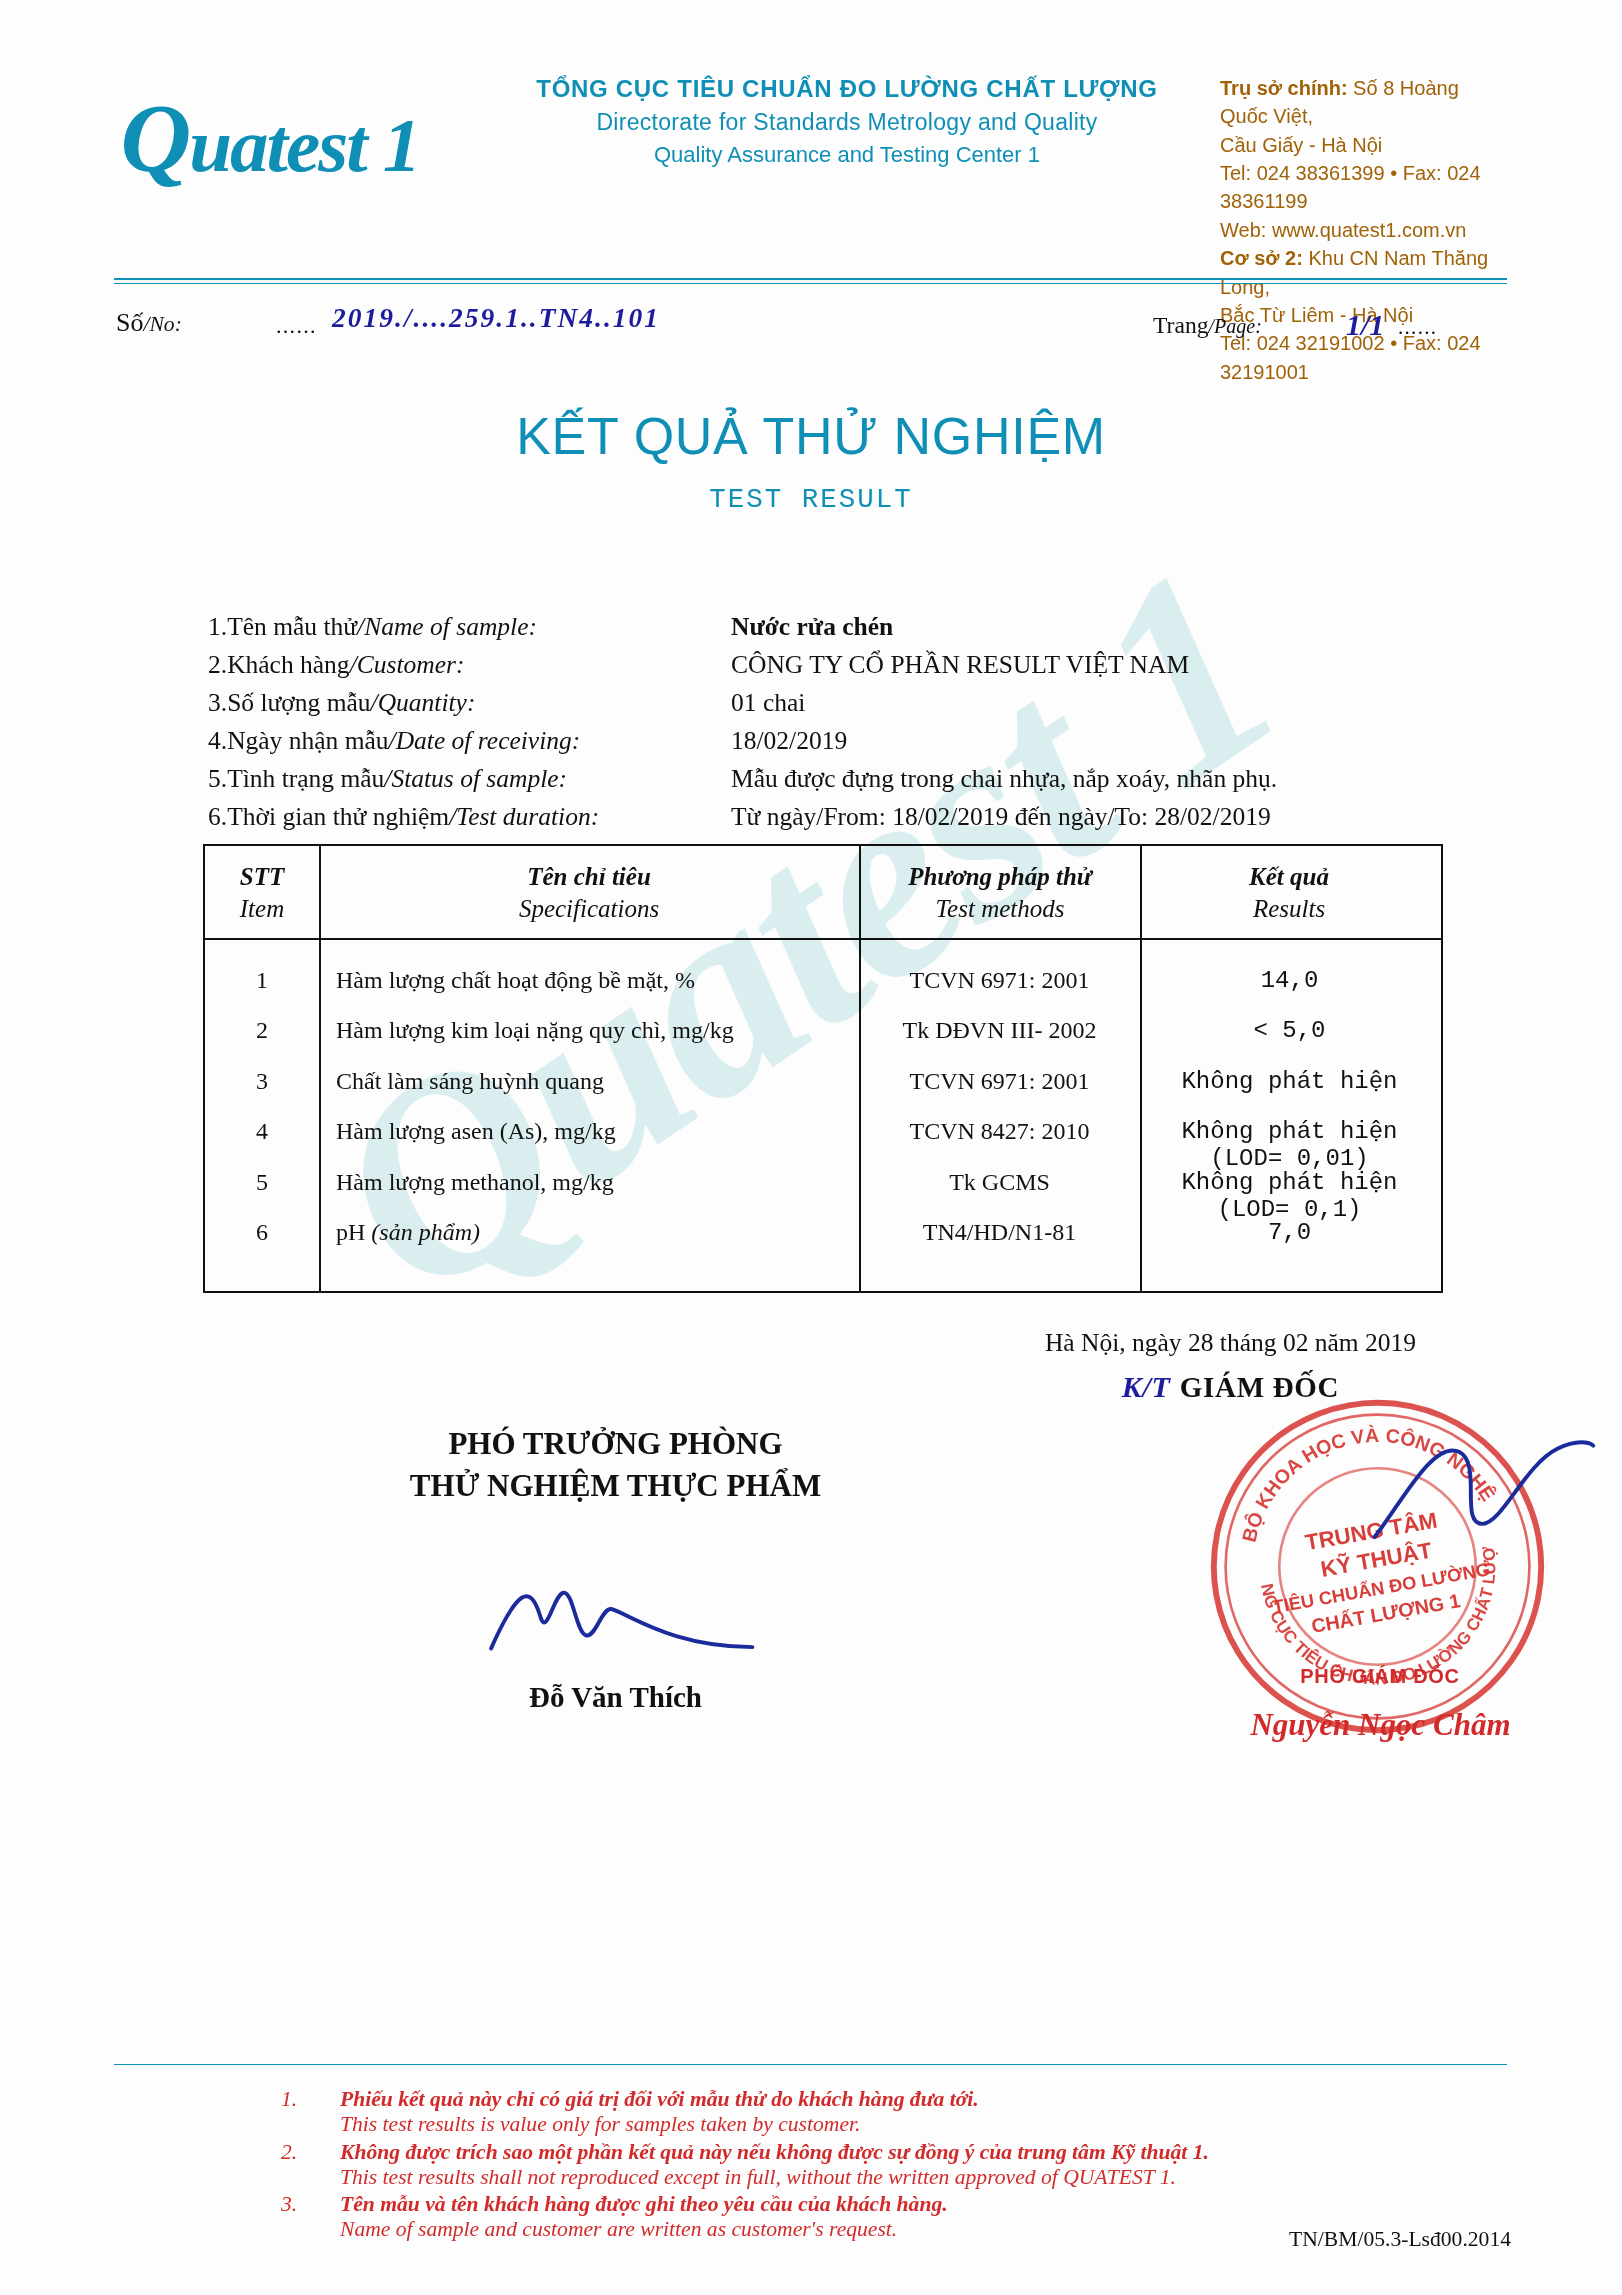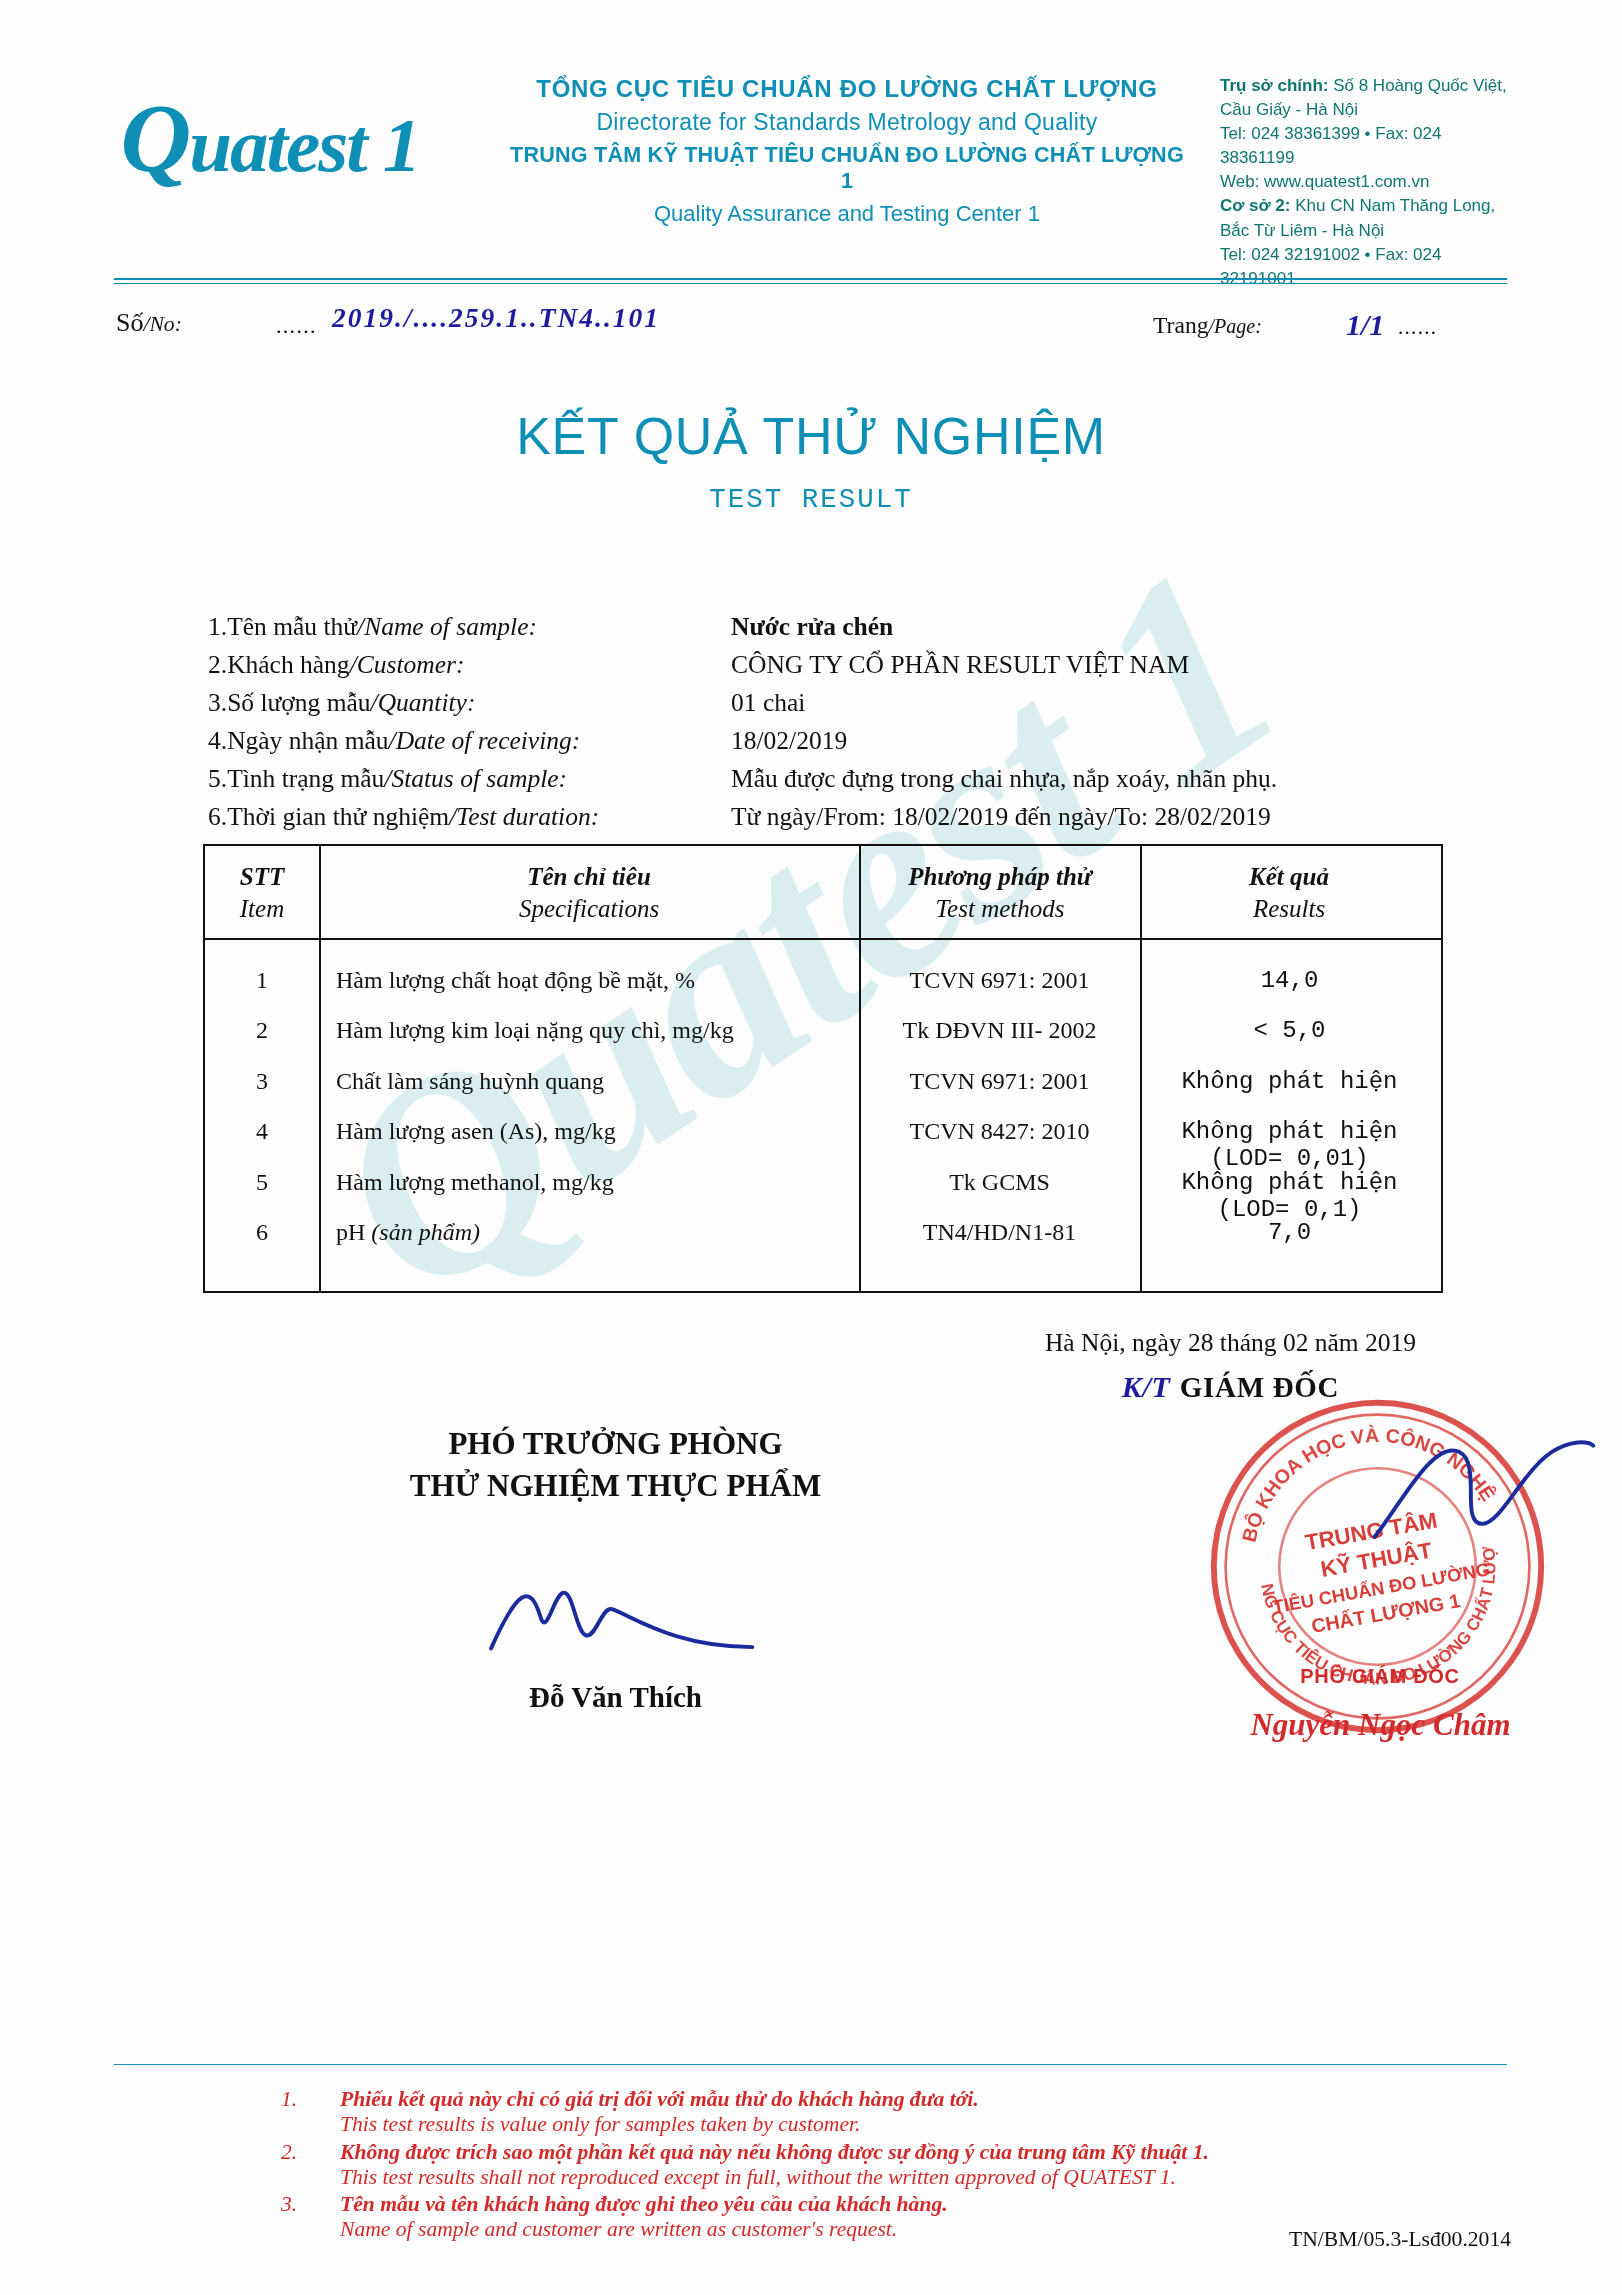--- a/index.html
+++ b/index.html
@@ -68,23 +68,23 @@
     font-family:"Liberation Sans", sans-serif;
     font-size:21.6px; font-weight:bold; margin-top:6.5px; letter-spacing:0.2px;
   }
   .hdr-center .l4 {
     font-family:"Liberation Sans", sans-serif;
     font-size:22px; margin-top:6.5px;
   }
   .hdr-right {
     position:absolute; left:1106px; top:11.8px; width:288px;
     font-family:"Liberation Sans", sans-serif;
-    font-size:17px;
+    font-size:20px;
     line-height:1.42;
-    color:#0f766e;
+    color:#a16207;
   }
   .hdr-right b { font-weight:bold; }
 
   .rule {
     position:absolute; left:114px; width:1393px;
     border-top:2px solid #0f8fb5;
   }
   .rule.r1 { top:278px; }
   .rule.r2 { top:283px; border-top:0.7px solid #0f8fb5; }
 
@@ -239,21 +239,20 @@
     <div class="wm-text">Quatest 1</div>
   </div>
 
   <div class="header">
     <div class="logo">
       <span class="big">Q</span><span>uatest 1</span>
     </div>
     <div class="hdr-center">
       <div class="l1">TỔNG CỤC TIÊU CHUẨN ĐO LƯỜNG CHẤT LƯỢNG</div>
       <div class="l2">Directorate for Standards Metrology and Quality</div>
-      <div class="l3">TRUNG TÂM KỸ THUẬT TIÊU CHUẨN ĐO LƯỜNG CHẤT LƯỢNG 1</div>
       <div class="l4">Quality Assurance and Testing Center 1</div>
     </div>
     <div class="hdr-right">
       <div>
         <b>Trụ sở chính:</b><span> Số 8 Hoàng Quốc Việt,</span>
       </div>
       <div>Cầu Giấy - Hà Nội</div>
       <div>Tel: 024 38361399 • Fax: 024 38361199</div>
       <div>Web: www.quatest1.com.vn</div>
       <div>

